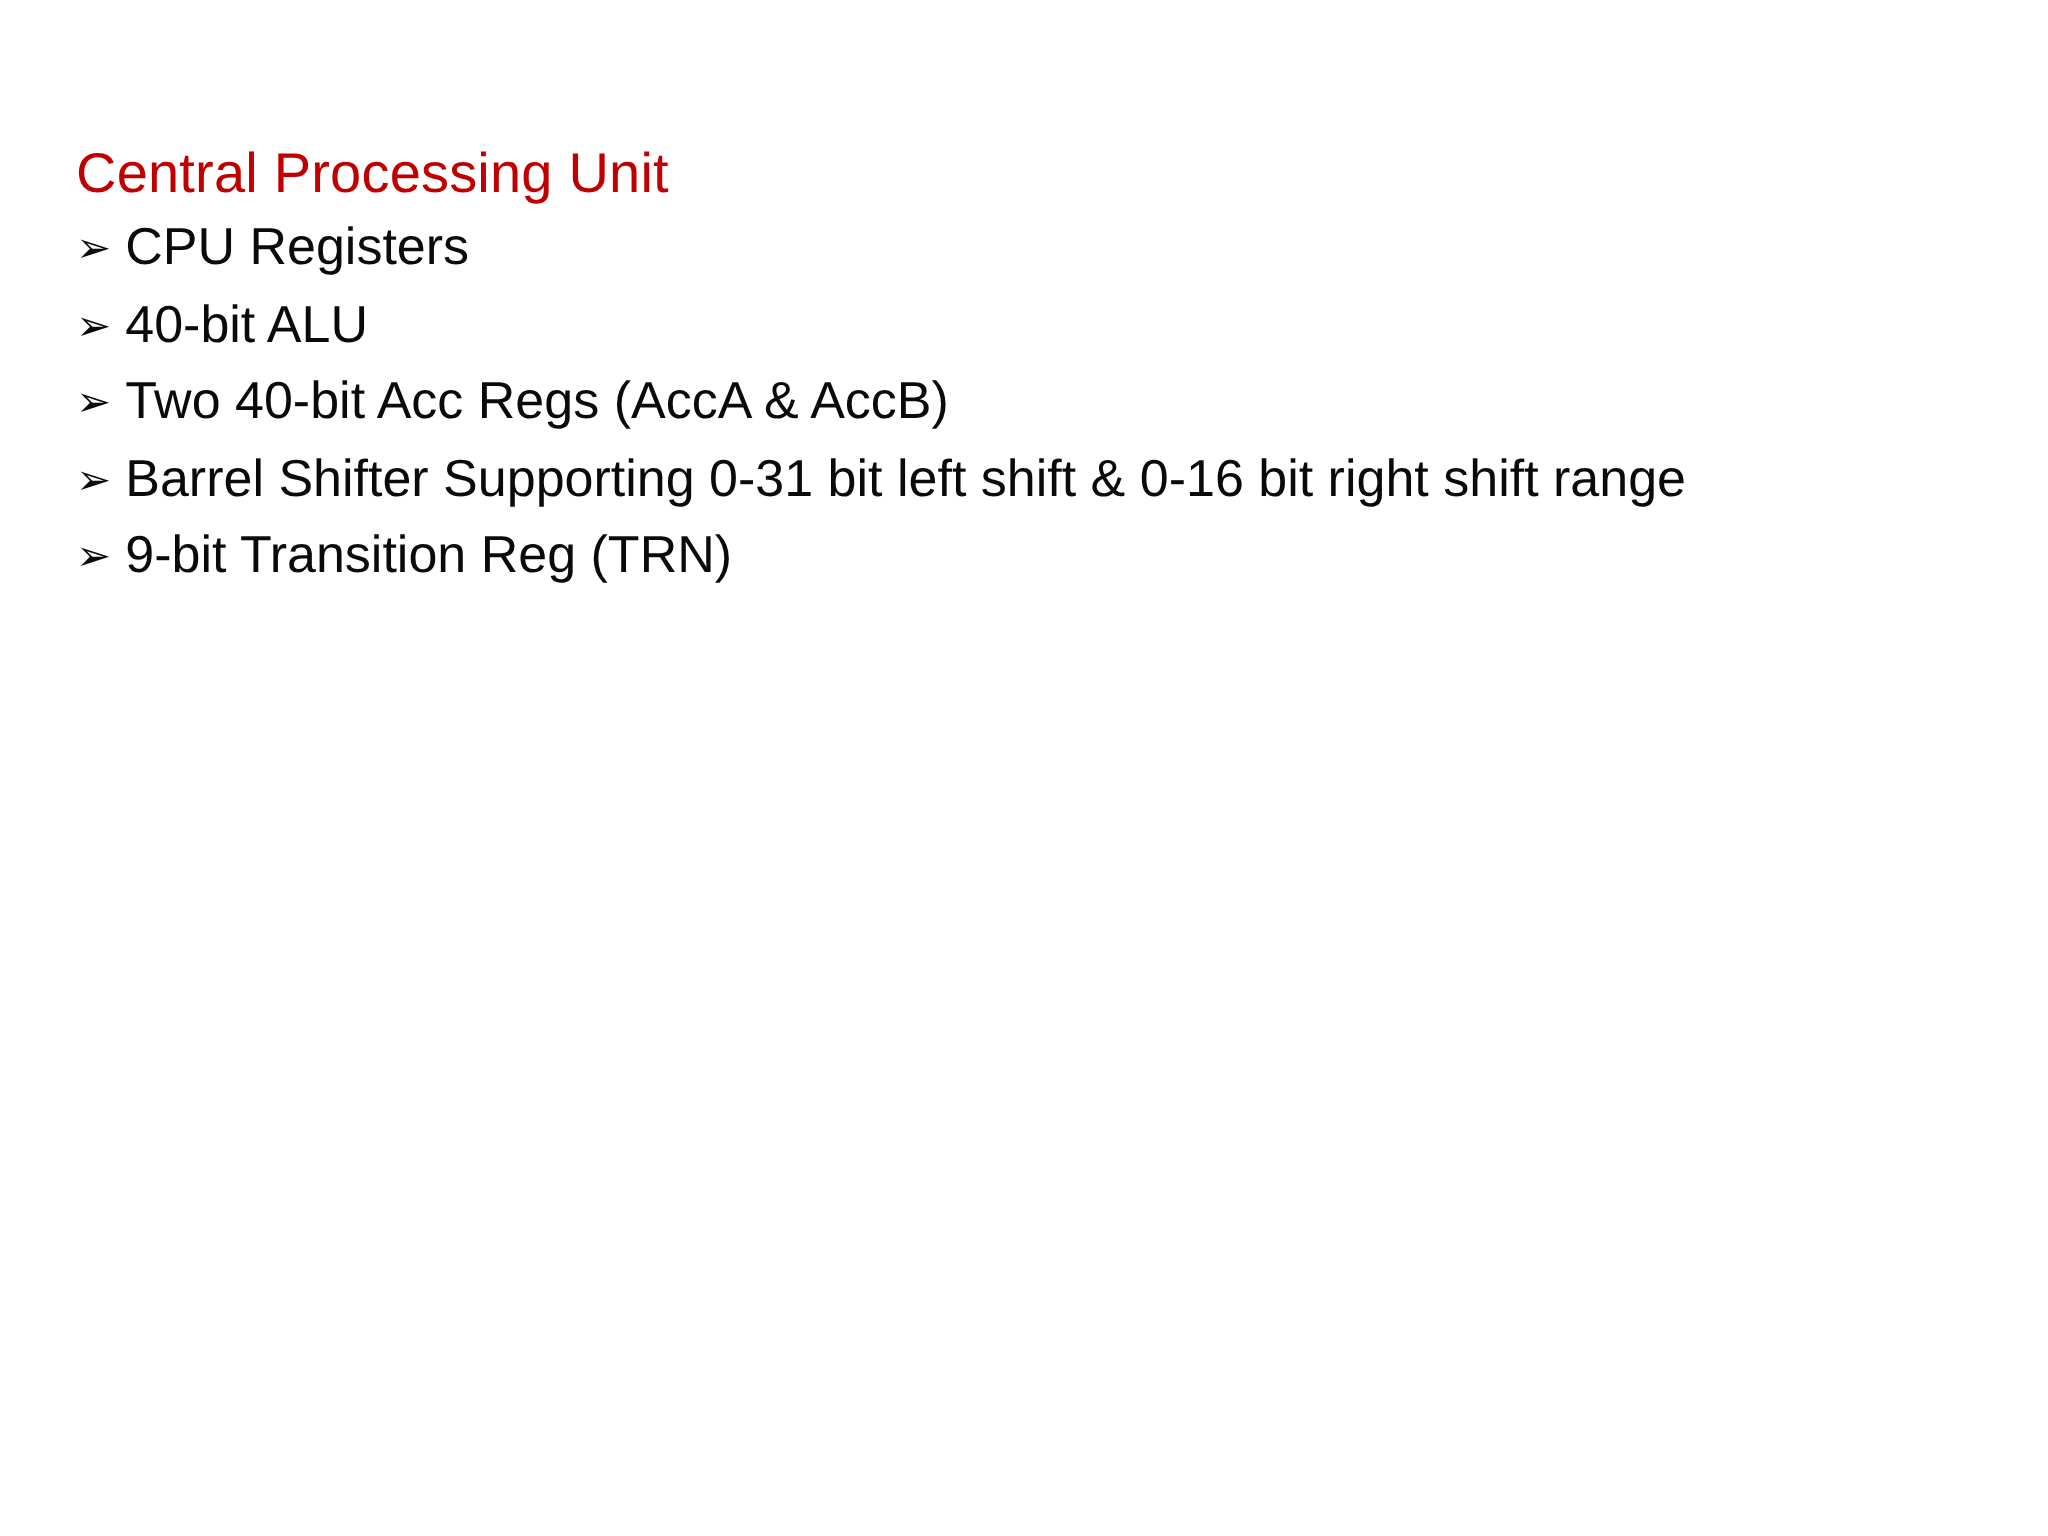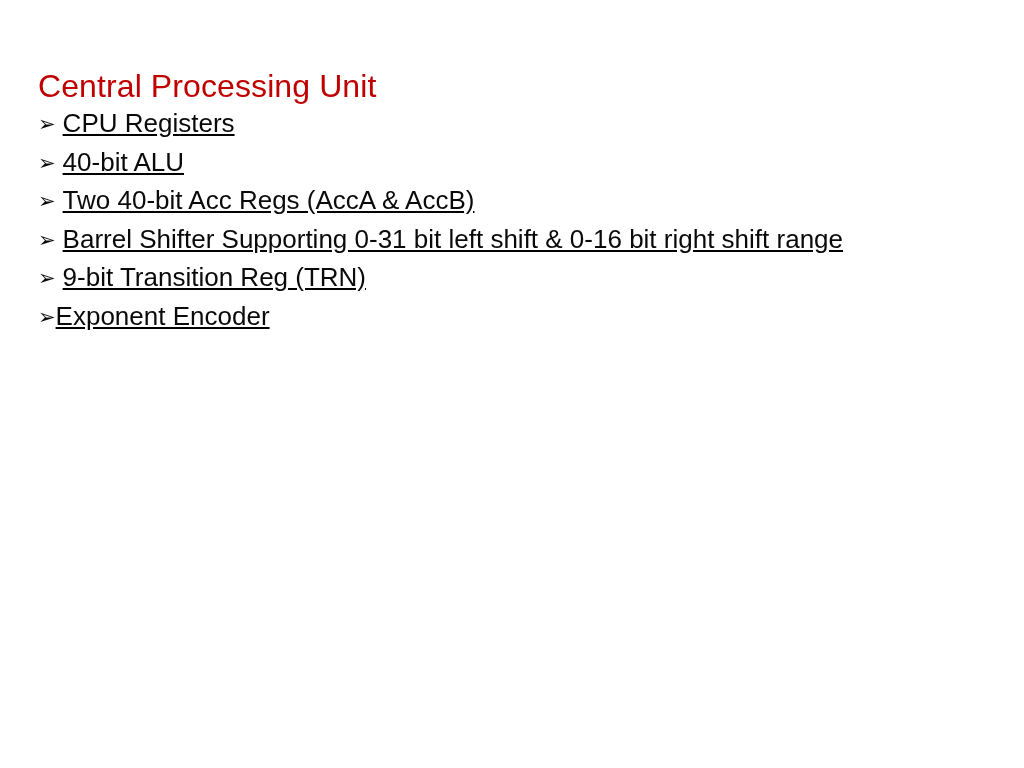--- a/index.html
+++ b/index.html
@@ -27,34 +27,33 @@
 
   #content-block {
     position: absolute;
     left: 38px;
     top: 68px;
     width: 960px;
   }
 
   .slide-title {
     color: #C00000;
-    font-size: 32px;
+    font-size: 28px;
     line-height: 37px;
     font-weight: normal;
     letter-spacing: 0.1px;
     white-space: nowrap;
     margin: 0;
     padding: 0;
   }
 
   .bullet-list {
     list-style: none;
     margin: 0;
     padding: 0;
-    text-decoration: underline;
   }
 
   .bullet-item {
     color: #0a0a0a;
     font-size: 26px;
     line-height: 37.5px;
     white-space: nowrap;
     display: block;
     margin: 0;
     padding: 0;
@@ -89,17 +88,16 @@
   <div id="content-block">
 
     <div class="slide-title">Central Processing Unit</div>
 
     <div class="bullet-list" id="bullet-list">
         <div class="bullet-item"><span class="bullet-marker">➢</span><span class="bullet-gap"></span><span class="bullet-text">CPU Registers</span></div>
         <div class="bullet-item"><span class="bullet-marker">➢</span><span class="bullet-gap"></span><span class="bullet-text">40-bit ALU</span></div>
         <div class="bullet-item"><span class="bullet-marker">➢</span><span class="bullet-gap"></span><span class="bullet-text">Two 40-bit Acc Regs (AccA &amp; AccB)</span></div>
         <div class="bullet-item"><span class="bullet-marker">➢</span><span class="bullet-gap"></span><span class="bullet-text">Barrel Shifter Supporting 0-31 bit left shift &amp; 0-16 bit right shift range</span></div>
         <div class="bullet-item"><span class="bullet-marker">➢</span><span class="bullet-gap"></span><span class="bullet-text">9-bit Transition Reg (TRN)</span></div>
-        <div class="bullet-item"><span class="bullet-marker">➢</span><span class="bullet-gap none"></span><span class="bullet-text">Exponent Encoder</span></div>
       </div>
 
   </div>
 </div>
 
 </body></html>

